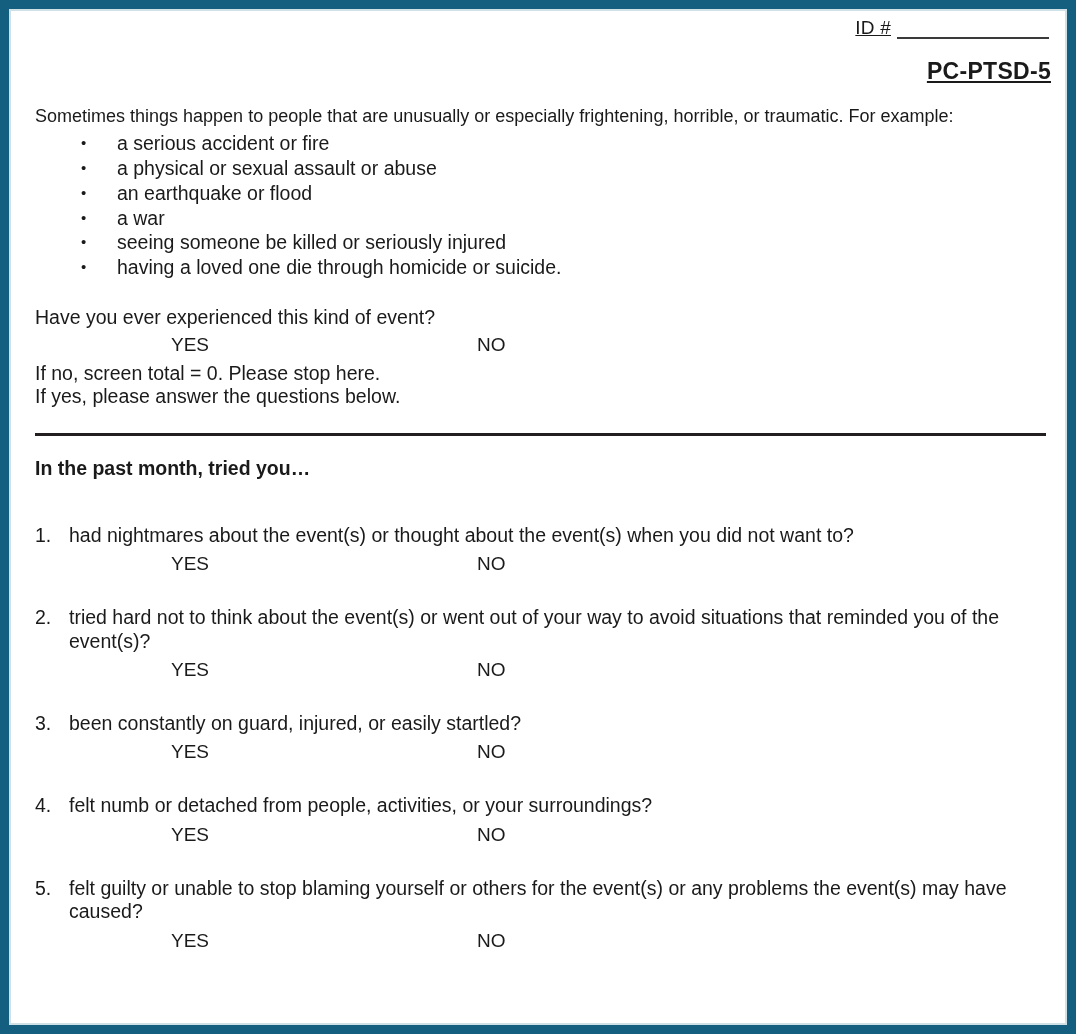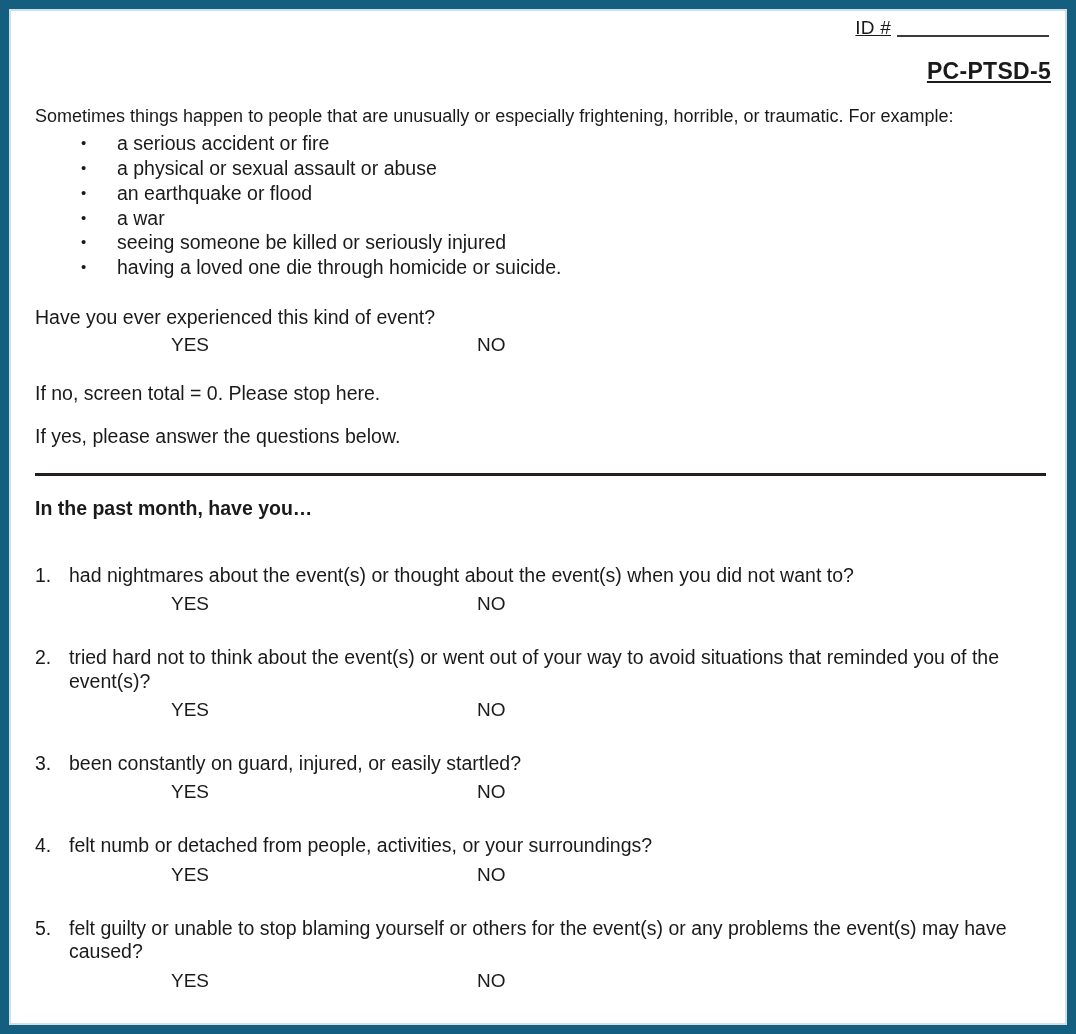--- a/index.html
+++ b/index.html
@@ -27,21 +27,21 @@
     width: 100%;
     height: 100%;
     border: 2px solid #cfe0e7;
     background: #ffffff;
     position: relative;
     padding: 0 14px 0 14px;
   }
   .id-row {
     display: flex;
     justify-content: flex-end;
-    align-items: center;
+    align-items: flex-end;
     padding-top: 6px;
     padding-right: 2px;
     text-decoration: underline;
   }
   .id-label {
     font-size: 19px;
     letter-spacing: 0.2px;
     white-space: nowrap;
   }
   .id-blank {
@@ -104,21 +104,20 @@
     top: 0;
   }
   .answer-row .no-opt {
     position: absolute;
     left: 418px;
     top: 0;
     margin-left: 24px;
   }
   .note-line {
     font-size: 19.5px;
-    margin-top: 20px;
   }
   .divider {
     border: none;
     border-top: 3px solid #231f20;
     margin: 25px 0 0 0;
     width: 1011px;
   }
   .section-heading {
     font-size: 19.5px;
     font-weight: bold;
@@ -194,21 +193,21 @@
     <div class="answer-row">
       <span class="yes-opt">YES</span>
       <span class="no-opt">NO</span>
     </div>
 
     <div class="note-line">If no, screen total = 0. Please stop here.</div>
     <div class="note-line">If yes, please answer the questions below.</div>
 
     <hr class="divider">
 
-    <div class="section-heading">In the past month, have you…</div>
+    <div class="section-heading">In the past month, tried you…</div>
 
     <div class="questions">
 
       <div class="question-block">
         <div class="question-line">
           <span class="q-num">1.</span>
           <span>had nightmares about the event(s) or thought about the event(s) when you did not want to?</span>
         </div>
         <div class="answer-row">
           <span class="yes-opt">YES</span>

